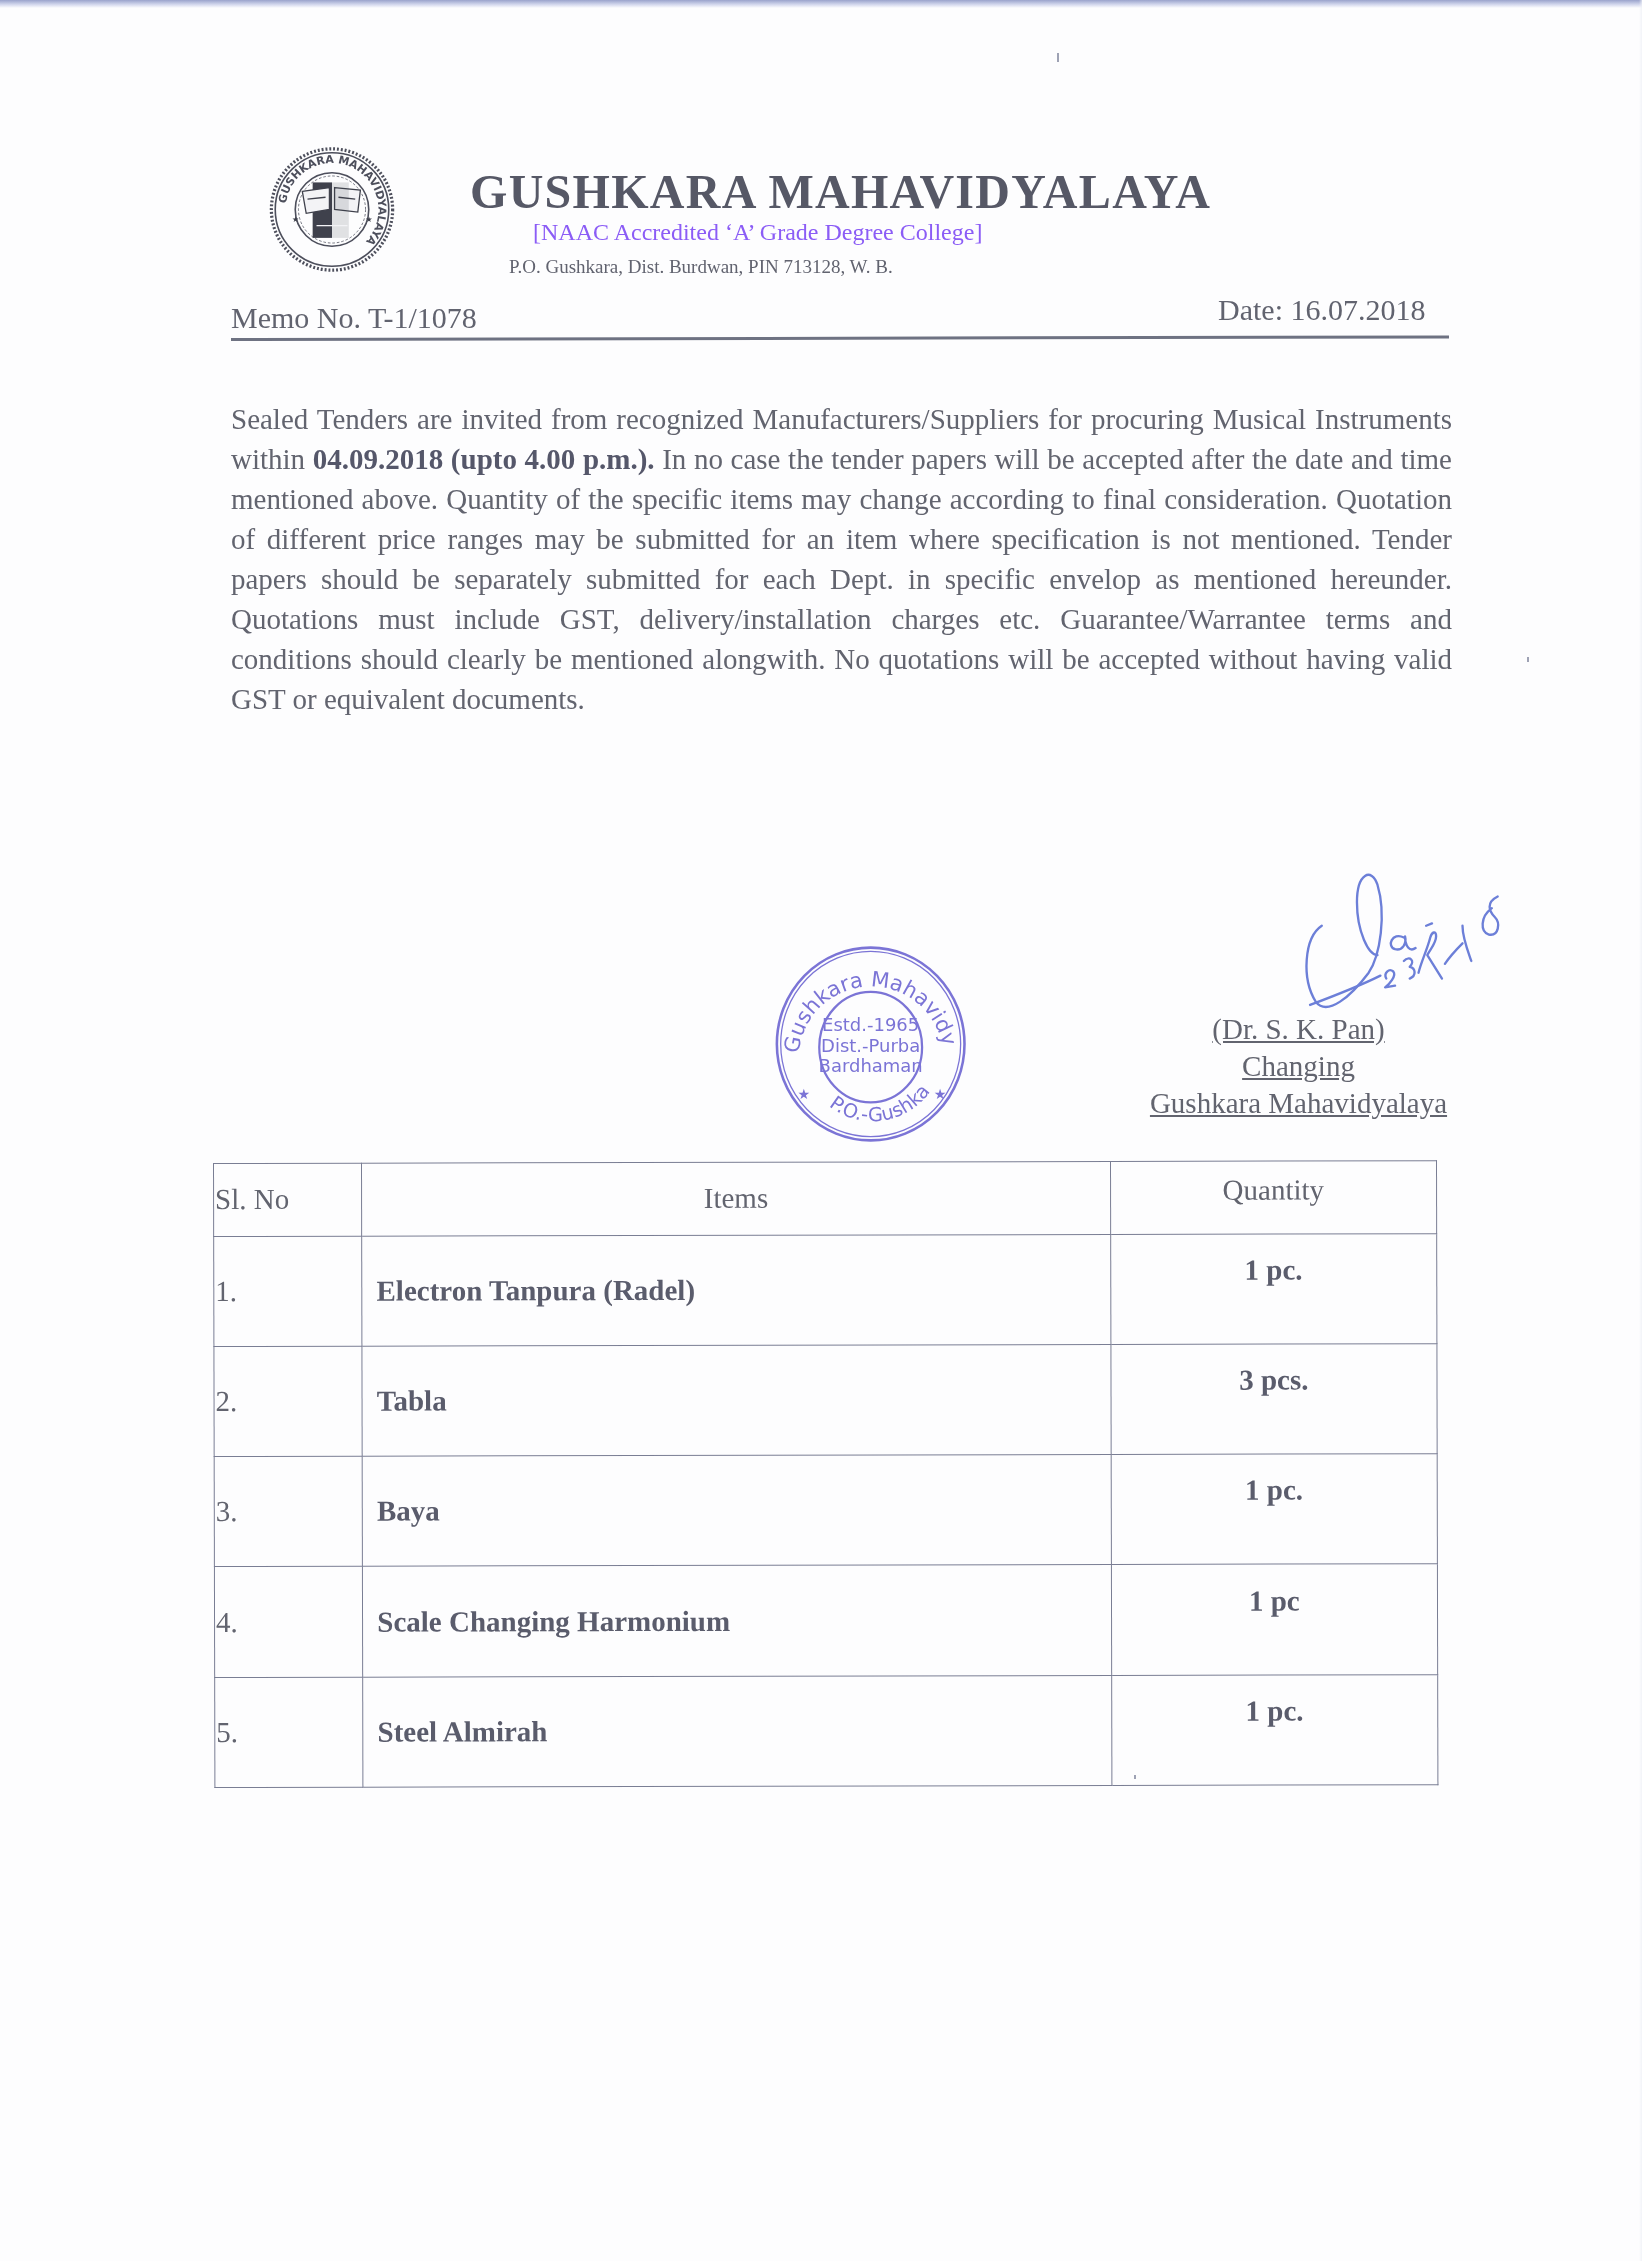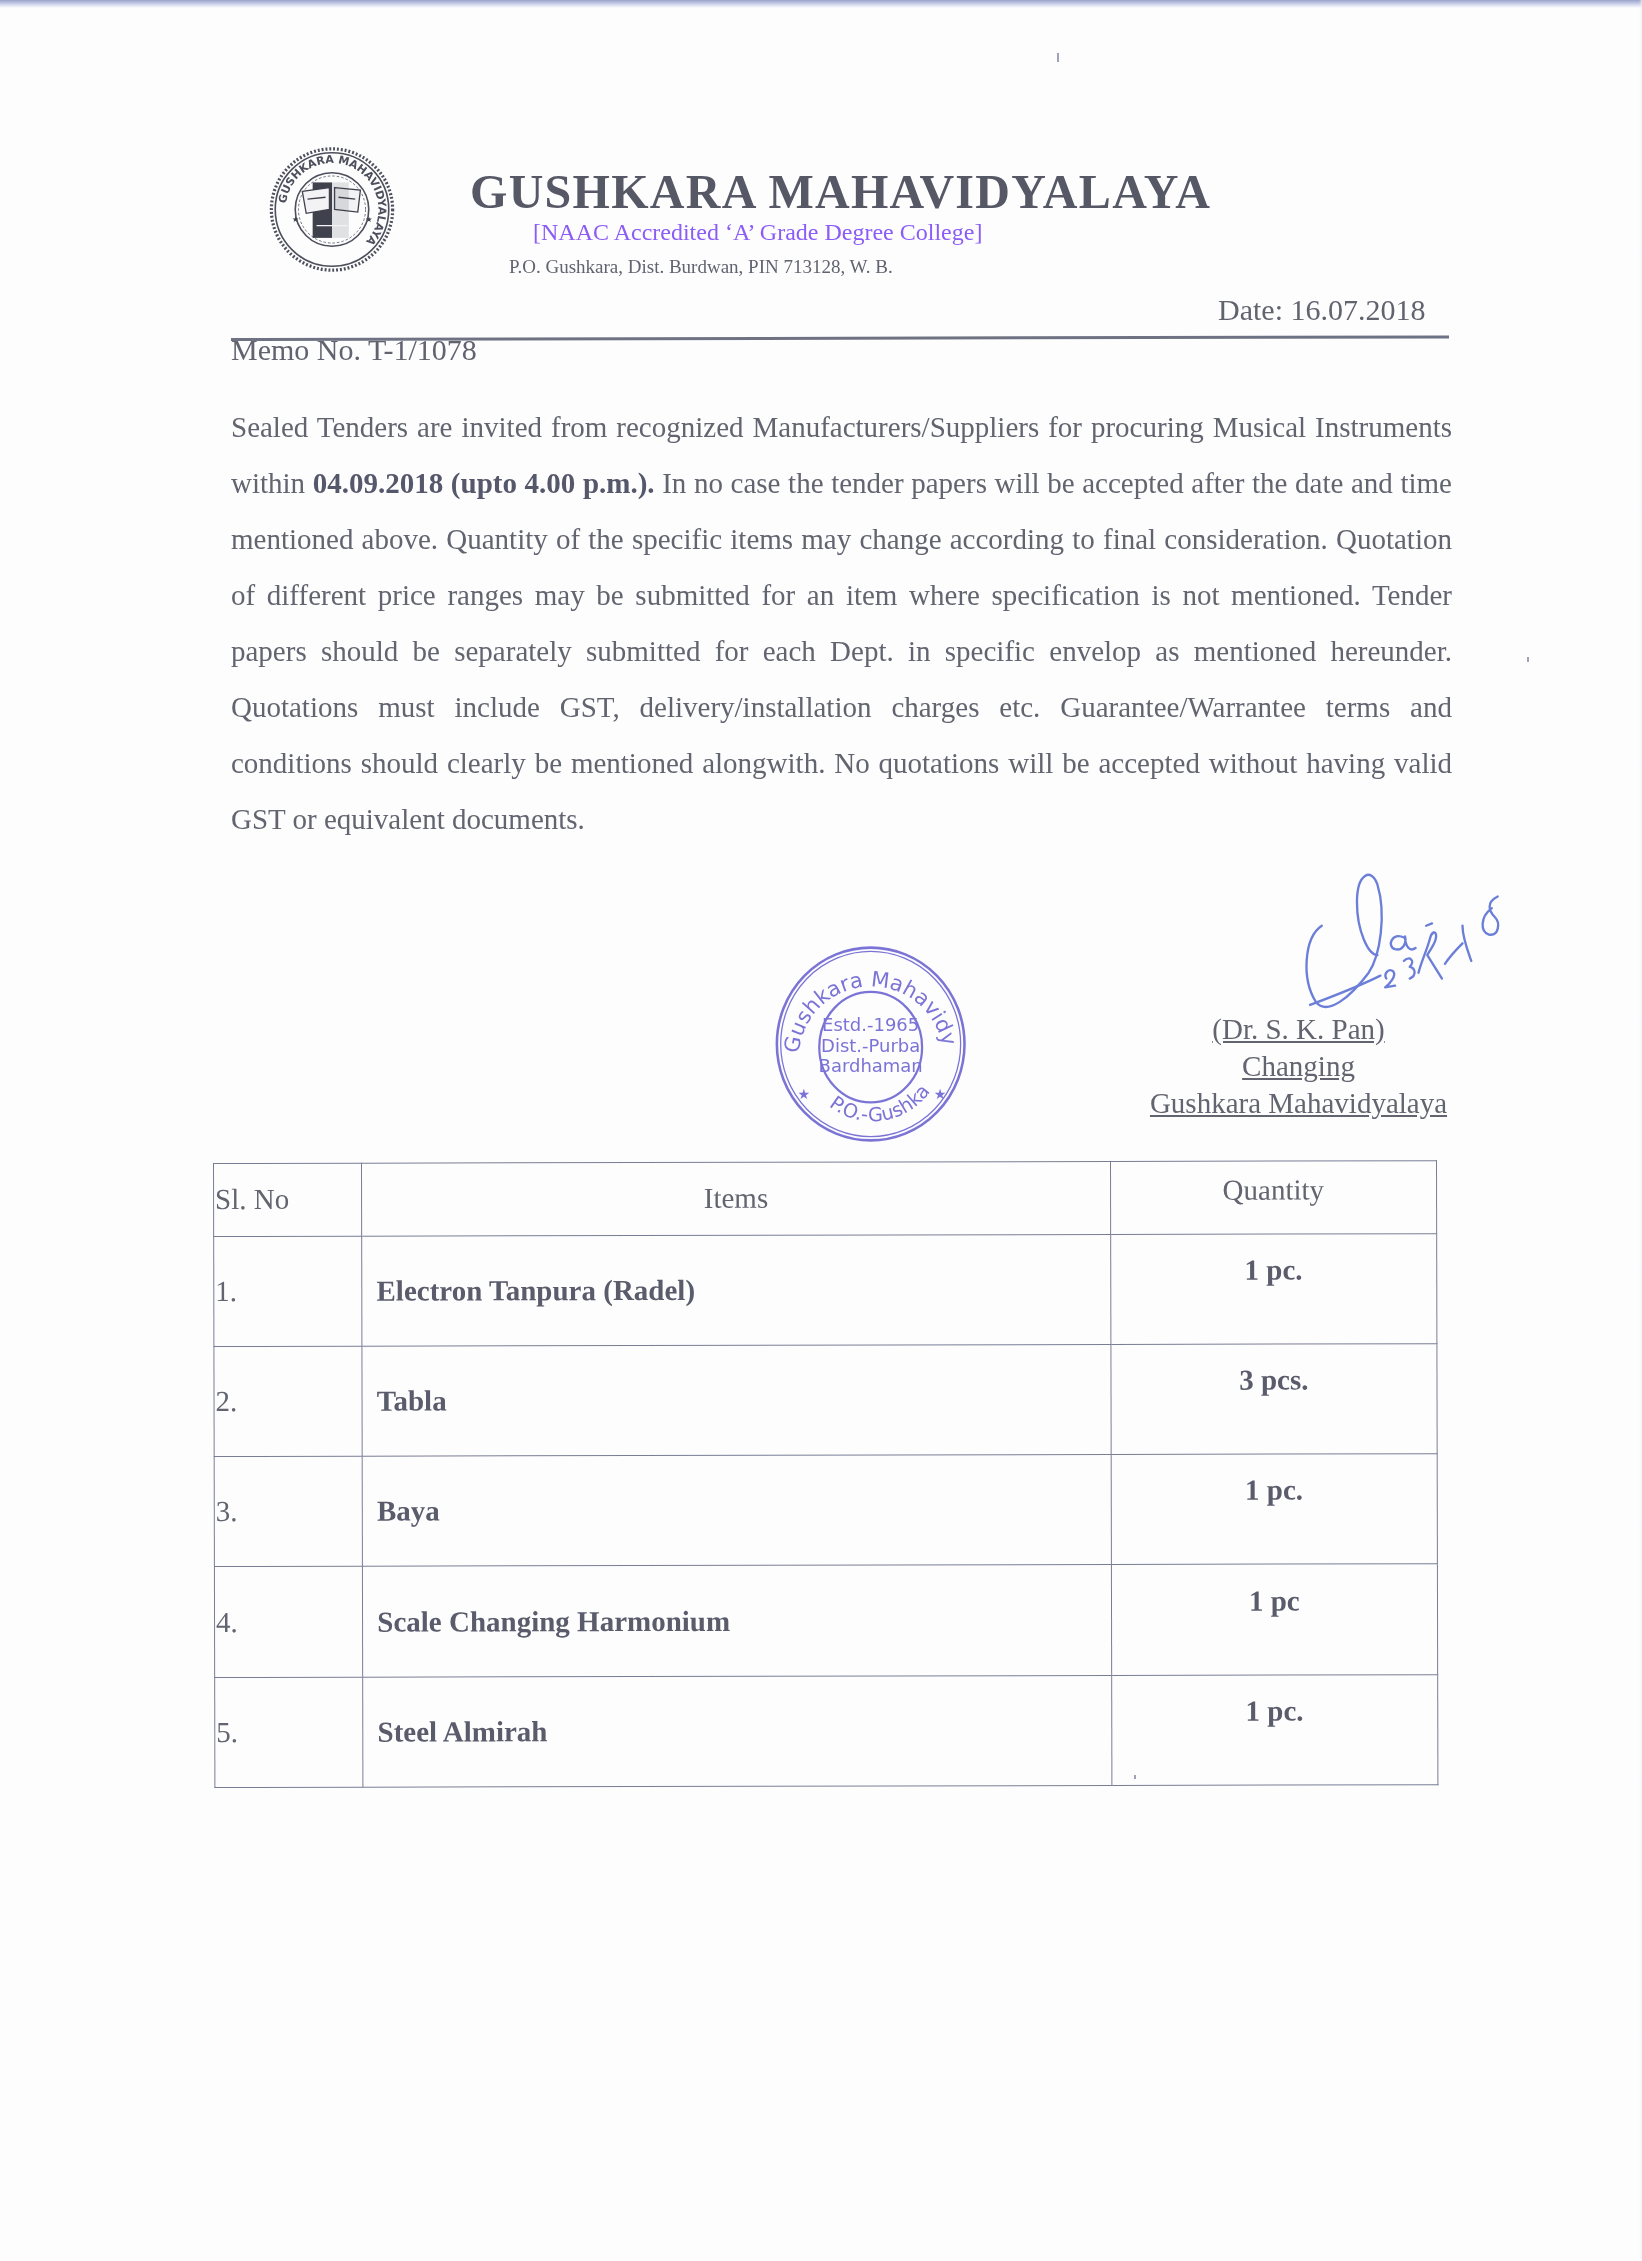--- a/index.html
+++ b/index.html
@@ -32,37 +32,37 @@
     .subtitle {
       position: absolute; left: 533px; top: 219px;
       font-size: 24px; color: #8b5cf6; white-space: nowrap;
     }
     .address {
       position: absolute; left: 509px; top: 256px;
       font-size: 19px; color: #61636f; white-space: nowrap;
     }
     .memo {
       position: absolute; left: 231px; top: 301px;
-      font-size: 30px; color: #61636f; white-space: nowrap; margin-top: 32px;
+      font-size: 30px; color: #61636f; white-space: nowrap;
     }
     .date {
       position: absolute; left: 1218px; top: 293px;
       font-size: 30px; color: #61636f; white-space: nowrap;
     }
     .header-rule {
       position: absolute; left: 231px; top: 338px; width: 1218px; height: 0;
       border-top: 3.9px solid #6e7282;
       transform: rotate(-0.12deg);
       transform-origin: left top;
     }
 
     
     .body-text {
       position: absolute; left: 231px; top: 399px; width: 1221px;
-      font-size: 29px; line-height: 56px; color: #62646f;
+      font-size: 29px; line-height: 40px; color: #62646f;
       text-align: justify;
     }
     .body-text b { color: #55576a; }
 
     
     .stamp {
       position: absolute; left: 773px; top: 944px; width: 196px; height: 200px;
     }
 
     

